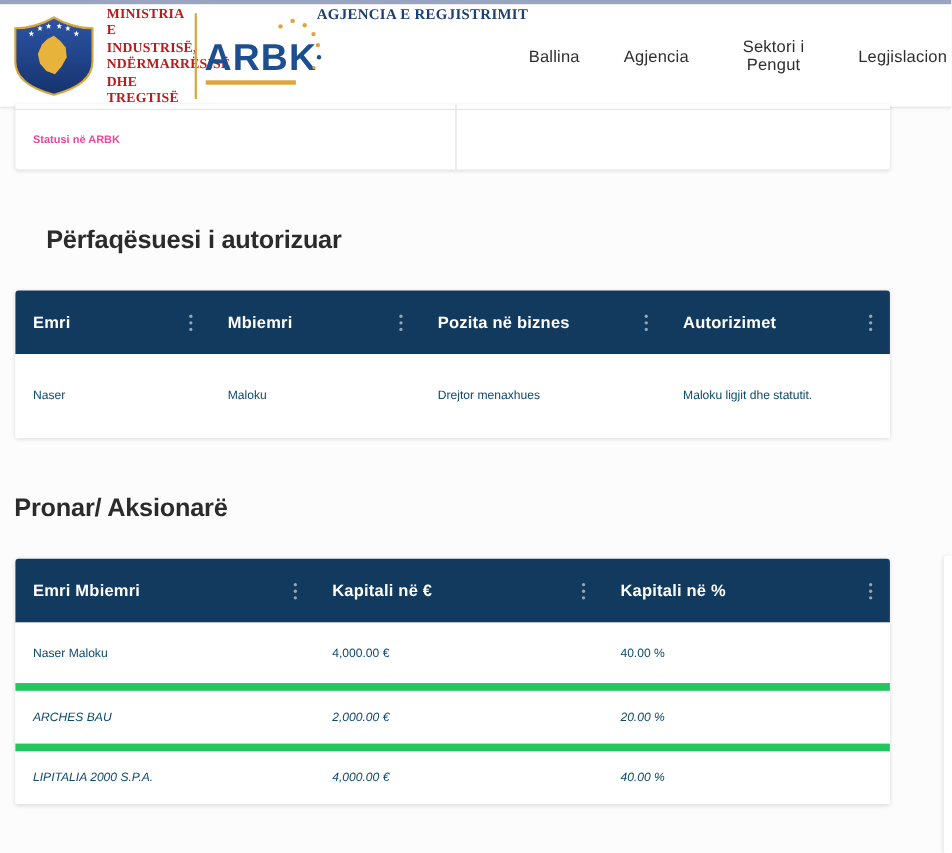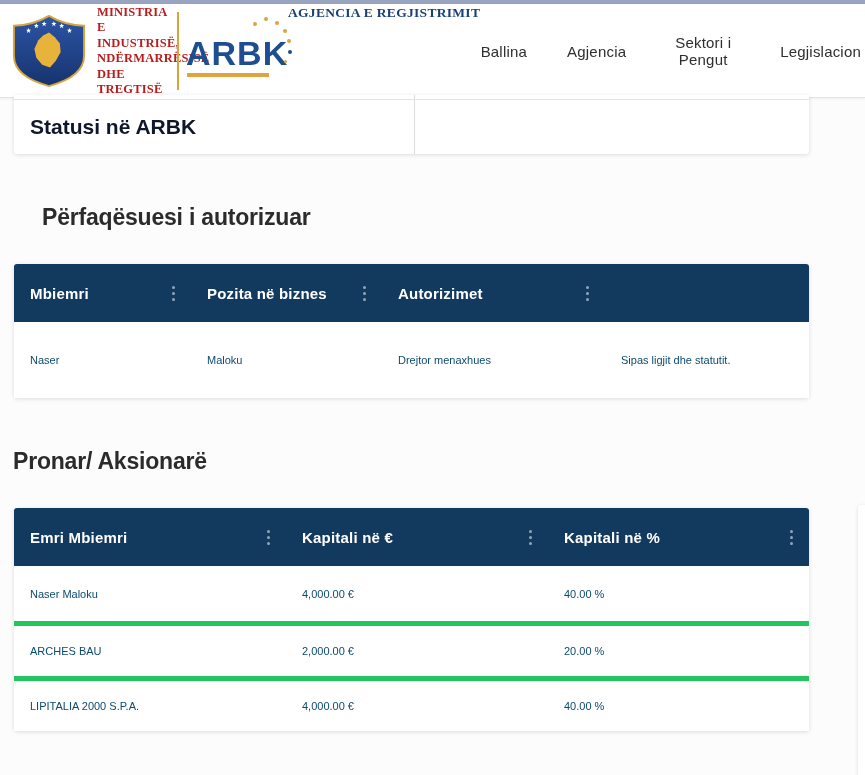--- a/index.html
+++ b/index.html
@@ -61,21 +61,21 @@
     position:absolute; left:14px; width:795px; background:#ffffff;
     border-radius:3px; box-shadow:0 1px 4px rgba(0,0,0,.13);
   }
 
   
   .status-card { top:95px; height:59px; border-top-left-radius:0; border-top-right-radius:0; }
   .status-rule { position:absolute; left:0; top:4px; width:100%; height:1px; background:#e3e3e3; }
   .status-vdivider { position:absolute; left:400px; top:0; width:1px; height:100%; background:#dcdcdc; }
   .status-label {
     position:absolute; left:16px; top:5px; height:54px; display:flex; align-items:center;
-    font-size:21px; font-weight:700; color:#0f172a;
+    font-size:10px; font-weight:700; color:#ec4899;
   }
   .status-value {
     position:absolute; left:416px; top:5px; height:54px; display:flex; align-items:center;
     font-size:15px; color:#63686d;
   }
 
   .section-title {
     position:absolute; left:13px;
     font-size:23px; font-weight:700; color:#2b2b2b; letter-spacing:-.2px;
   }
@@ -92,21 +92,21 @@
   .t1cols { grid-template-columns:177px 191px 223px 204px; }
   .t2cols { grid-template-columns:272px 262px 261px; }
   .th {
     display:flex; align-items:center; justify-content:space-between;
     padding:0 14px 0 16px; font-size:15px; font-weight:700; letter-spacing:.2px; cursor:pointer;
   }
   .dots { display:flex; flex-direction:column; gap:3px; padding:4px 2px; cursor:pointer; }
   .dots i { width:3px; height:3px; border-radius:50%; background:rgba(255,255,255,.55); }
 
   .trow { display:grid; background:#fff; }
-  .trow + .trow { border-top:5px solid #22c55e; }
+  .trow + .trow { border-top:7px solid #22c55e;font-style:italic; }
   .td {
     display:flex; align-items:center; padding:0 14px 0 16px;
     font-size:11px; color:#0c4a6e; line-height:22px;
   }
   .h76 { height:76px; }
   .h55 { height:55px; }
 
   
   .right-sliver {
     position:absolute; left:858px; top:505px; width:14px; height:272px;
@@ -179,20 +179,28 @@
   <div class="status-vdivider"></div>
   <div class="status-rule"></div>
   <div class="status-label">Statusi në ARBK</div>
 </div>
 
 <h2 class="section-title title-1">Përfaqësuesi i autorizuar</h2>
 
 <div class="card table-1">
   <div class="thead t1cols">
     <div class="th">
+      <span>Emri</span>
+      <span class="dots">
+          <i></i>
+          <i></i>
+          <i></i>
+        </span>
+    </div>
+    <div class="th">
       <span>Mbiemri</span>
       <span class="dots">
           <i></i>
           <i></i>
           <i></i>
         </span>
     </div>
     <div class="th">
       <span>Pozita në biznes</span>
       <span class="dots">
@@ -207,21 +215,21 @@
           <i></i>
           <i></i>
           <i></i>
         </span>
     </div>
   </div>
   <div class="trow t1cols h76">
     <div class="td">Naser</div>
     <div class="td">Maloku</div>
     <div class="td">Drejtor menaxhues</div>
-    <div class="td">Sipas ligjit dhe statutit.</div>
+    <div class="td">Maloku ligjit dhe statutit.</div>
   </div>
 </div>
 
 <h2 class="section-title title-2">Pronar/ Aksionarë</h2>
 
 <div class="card table-2">
   <div class="thead t2cols">
     <div class="th">
       <span>Emri Mbiemri</span>
       <span class="dots">

